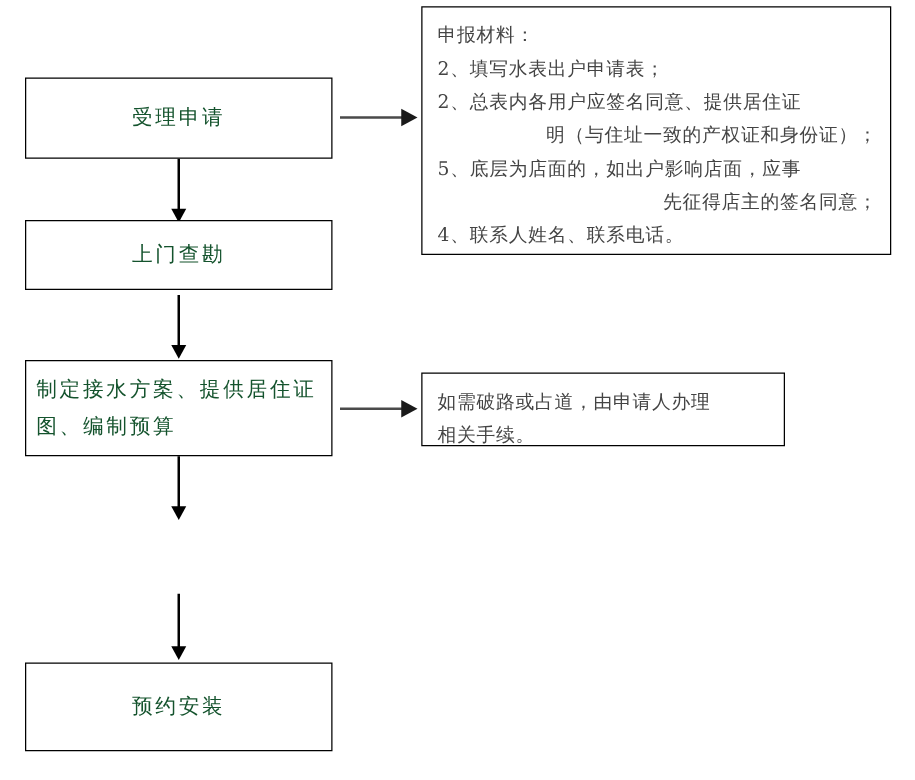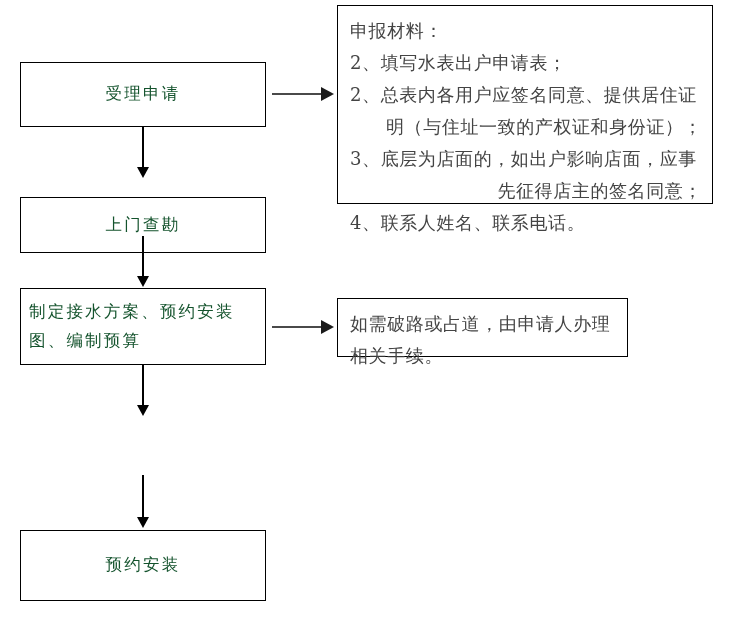--- a/index.html
+++ b/index.html
@@ -49,21 +49,21 @@
     width: 100%;
   }
 
   
   .note-box {
     position: absolute;
     box-sizing: border-box;
     border: 1.6px solid #000000;
     background: #ffffff;
     padding: 9px 10px 8px 12px;
-    font-size: 18px;
+    font-size: 15px;
     line-height: 1.78;
     letter-spacing: 0.6px;
     color: #444444;
   }
   .note-line {
     display: block;
     white-space: pre;
   }
   .note-line.indent {
     padding-left: 2em;
@@ -106,30 +106,30 @@
   <div class="proc-box center" style="left:20px; top:62px; width:246px; height:65px;">
     <span class="proc-label">受理申请</span>
   </div>
 
   <div class="h-line" style="left:272px; top:93px; width:50px;"></div>
   <div class="h-arrow-head" style="left:321px; top:87px;"></div>
 
   <div class="v-line" style="left:142px; top:127px; height:42px;"></div>
   <div class="v-arrow-head" style="left:137px; top:167px;"></div>
 
-  <div class="proc-box center" style="left:20px; top:197px; width:246px; height:56px;">
+  <div class="proc-box center" style="left:20px; top:176px; width:246px; height:56px;">
     <span class="proc-label">上门查勘</span>
   </div>
 
   <div class="v-line" style="left:142px; top:236px; height:42px;"></div>
   <div class="v-arrow-head" style="left:137px; top:276px;"></div>
 
   <div class="proc-box leftal" style="left:20px; top:288px; width:246px; height:77px;">
     <span class="proc-label">
-      <span class="note-line">制定接水方案、预约安装</span>
+      <span class="note-line">制定接水方案、提供居住证</span>
       <span class="note-line">图、编制预算</span>
     </span>
   </div>
 
   <div class="h-line" style="left:272px; top:326px; width:50px;"></div>
   <div class="h-arrow-head" style="left:321px; top:320px;"></div>
 
   <div class="v-line" style="left:142px; top:365px; height:42px;"></div>
   <div class="v-arrow-head" style="left:137px; top:405px;"></div>
 
@@ -139,21 +139,21 @@
 
   <div class="proc-box center" style="left:20px; top:530px; width:246px; height:71px;">
     <span class="proc-label">预约安装</span>
   </div>
 
   <div class="note-box" style="left:337px; top:5px; width:376px; height:199px;">
     <span class="note-line">申报材料：</span>
     <span class="note-line">2、填写水表出户申请表；</span>
     <span class="note-line">2、总表内各用户应签名同意、提供居住证</span>
     <span class="note-line indent">明（与住址一致的产权证和身份证）；</span>
-    <span class="note-line">3、底层为店面的，如出户影响店面，应事</span>
+    <span class="note-line">5、底层为店面的，如出户影响店面，应事</span>
     <span class="note-line indent">先征得店主的签名同意；</span>
     <span class="note-line">4、联系人姓名、联系电话。</span>
   </div>
 
   <div class="note-box" style="left:337px; top:298px; width:291px; height:59px;">
     <span class="note-line">如需破路或占道，由申请人办理</span>
     <span class="note-line">相关手续。</span>
   </div>
 
 </div>

